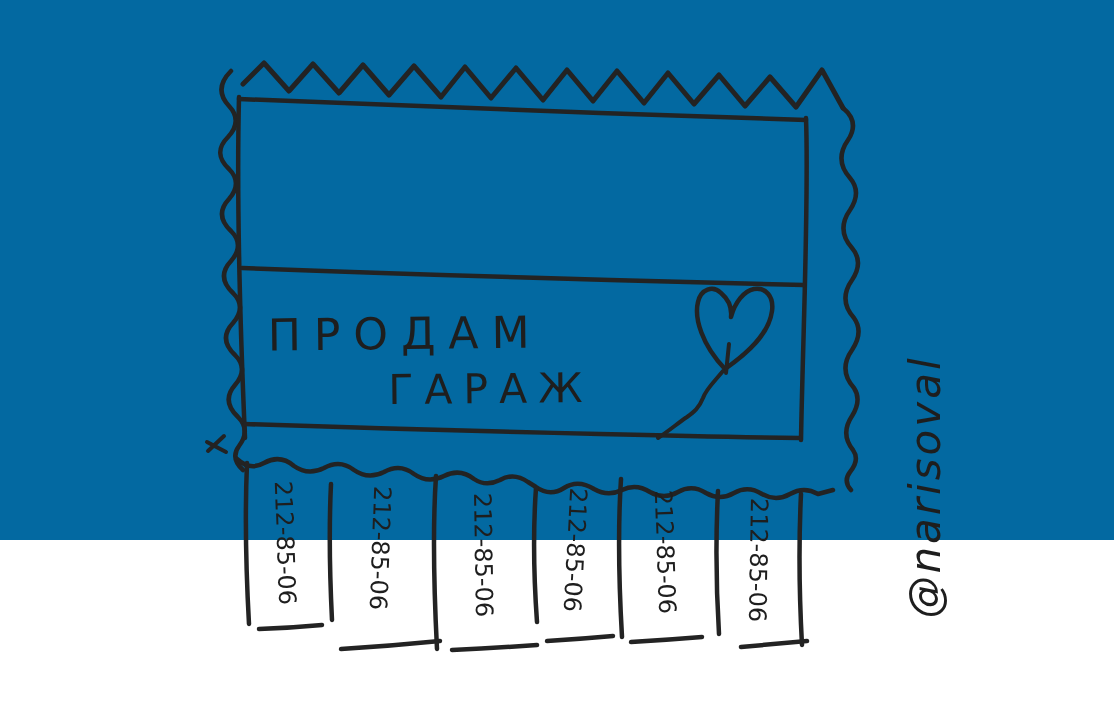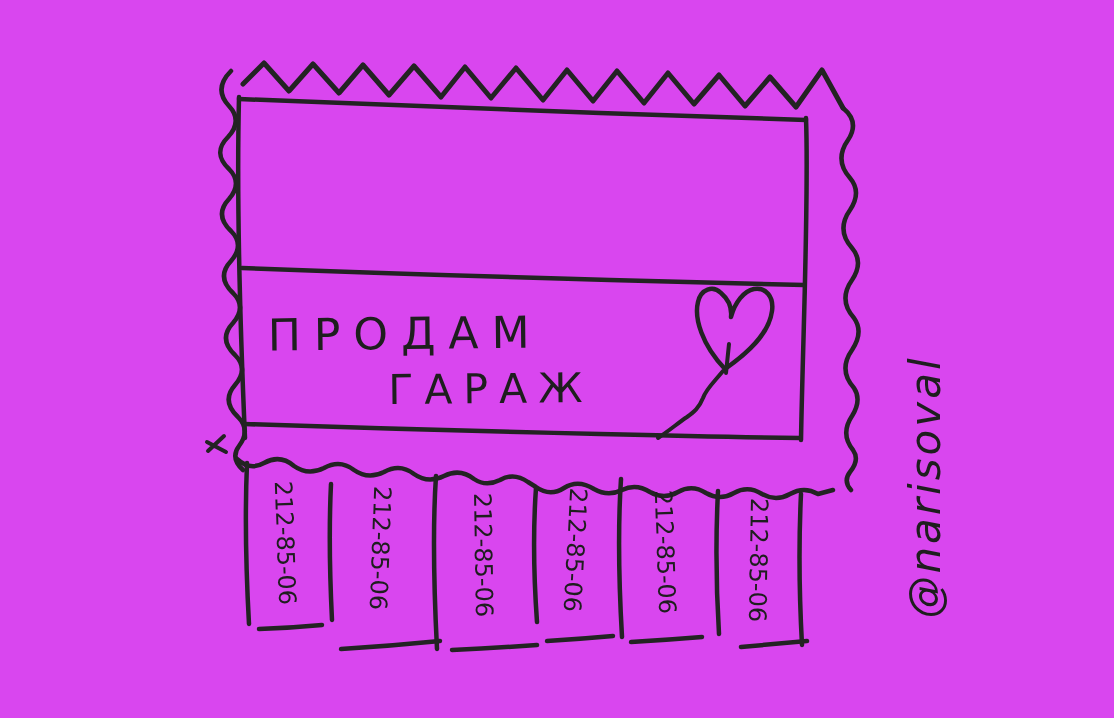--- a/index.html
+++ b/index.html
@@ -2,22 +2,22 @@
 <html><head>
 <meta charset="utf-8">
 <style>
   html,body{margin:0;padding:0;}
   body{
     width:1114px;height:718px;overflow:hidden;
     background:#ffffff;
     font-family:"DejaVu Sans", sans-serif;
   }
   .canvas{
-    position:relative;width:1114px;height:718px;
-    background:#d946ef;
+    position:relative;width:1114px;height:540px;
+    background:#0369a1;
   }
   svg{display:block;}
   .ink{
     stroke:#232323;
     fill:none;
     stroke-linecap:round;
     stroke-linejoin:round;
   }
   .w5{stroke-width:5;}
   .w45{stroke-width:4.5;}

